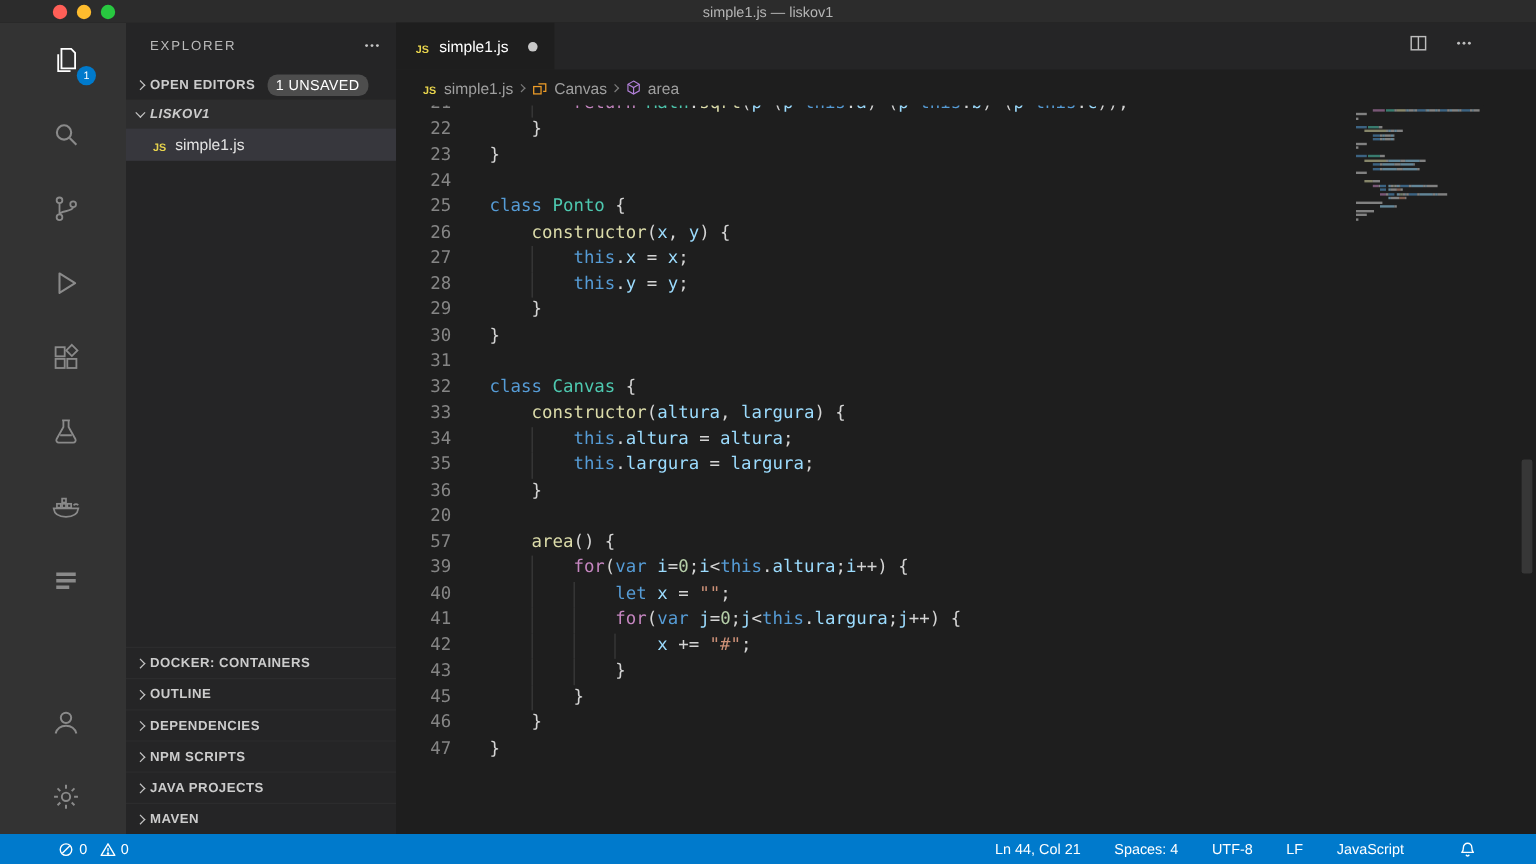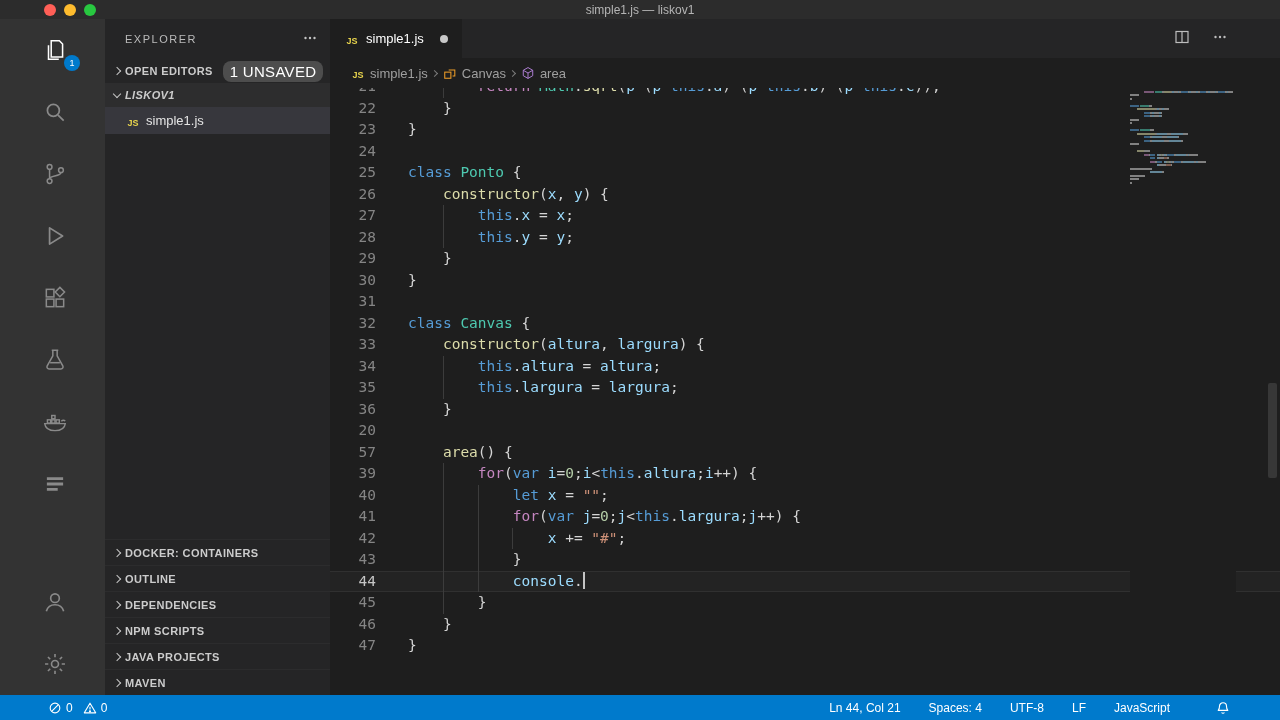--- a/index.html
+++ b/index.html
@@ -35,21 +35,21 @@
   .sb-row.section { height:26px; border-top:1px solid rgba(128,128,128,.08); }
   .sb-row.ws { background:#2d2d2e;font-style:italic; }
   .sb-file { height:27px; display:flex; align-items:center; gap:5px; padding-left:20px;
     background:#37373d; font-size:13px; color:#e4e4e4; }
   .sb-spacer { flex:1; }
 
   .chev { width:16px; height:16px; display:inline-flex; align-items:center; justify-content:center; flex:none; }
   .chev::before { content:""; width:5px; height:5px; border-right:1.2px solid #c5c5c5;
     border-bottom:1.2px solid #c5c5c5; transform:rotate(-45deg); }
   .chev.down::before { transform:rotate(45deg); margin-top:-3px; }
-  .badge-pill { margin-left:10px; background:#4d4d4d; color:#fff; font-size:15px; font-weight:normal;
+  .badge-pill { margin-left:10px; background:#4d4d4d; color:#fff; font-size:12px; font-weight:normal;
     border-radius:8px; padding:2px 7px; letter-spacing:.3px; }
 
   .jsbadge { color:#e8d44d; font-weight:bold; font-size:9px; width:16px; display:inline-flex;
     justify-content:center; align-items:flex-end; height:14px; }
 
   
   .editor { flex:1; min-width:0; display:flex; flex-direction:column; background:#1e1e1e; position:relative; }
   .tabbar { height:39px; background:#252526; display:flex; align-items:stretch; }
   .tab { background:#1e1e1e; display:flex; align-items:center; gap:6px; padding:0 14px;
     font-size:13px; color:#ffffff; }
@@ -309,21 +309,20 @@
           <div class="row"><span class="ln">34</span><span class="codetext"><span style="color: rgb(212, 212, 212);">        </span><span style="color: rgb(86, 156, 214);">this</span><span style="color: rgb(212, 212, 212);">.</span><span style="color: rgb(156, 220, 254);">altura</span><span style="color: rgb(212, 212, 212);"> = </span><span style="color: rgb(156, 220, 254);">altura</span><span style="color: rgb(212, 212, 212);">;</span></span><span class="guide" style="left: 112.8px;"></span></div>
           <div class="row"><span class="ln">35</span><span class="codetext"><span style="color: rgb(212, 212, 212);">        </span><span style="color: rgb(86, 156, 214);">this</span><span style="color: rgb(212, 212, 212);">.</span><span style="color: rgb(156, 220, 254);">largura</span><span style="color: rgb(212, 212, 212);"> = </span><span style="color: rgb(156, 220, 254);">largura</span><span style="color: rgb(212, 212, 212);">;</span></span><span class="guide" style="left: 112.8px;"></span></div>
           <div class="row"><span class="ln">36</span><span class="codetext"><span style="color: rgb(212, 212, 212);">    }</span></span></div>
           <div class="row"><span class="ln">20</span><span class="codetext"></span></div>
           <div class="row"><span class="ln">57</span><span class="codetext"><span style="color: rgb(212, 212, 212);">    </span><span style="color: rgb(220, 220, 170);">area</span><span style="color: rgb(212, 212, 212);">() {</span></span></div>
           <div class="row"><span class="ln">39</span><span class="codetext"><span style="color: rgb(212, 212, 212);">        </span><span style="color: rgb(197, 134, 192);">for</span><span style="color: rgb(212, 212, 212);">(</span><span style="color: rgb(86, 156, 214);">var</span><span style="color: rgb(212, 212, 212);"> </span><span style="color: rgb(156, 220, 254);">i</span><span style="color: rgb(212, 212, 212);">=</span><span style="color: rgb(181, 206, 168);">0</span><span style="color: rgb(212, 212, 212);">;</span><span style="color: rgb(156, 220, 254);">i</span><span style="color: rgb(212, 212, 212);">&lt;</span><span style="color: rgb(86, 156, 214);">this</span><span style="color: rgb(212, 212, 212);">.</span><span style="color: rgb(156, 220, 254);">altura</span><span style="color: rgb(212, 212, 212);">;</span><span style="color: rgb(156, 220, 254);">i</span><span style="color: rgb(212, 212, 212);">++) {</span></span><span class="guide" style="left: 112.8px;"></span></div>
           <div class="row"><span class="ln">40</span><span class="codetext"><span style="color: rgb(212, 212, 212);">            </span><span style="color: rgb(86, 156, 214);">let</span><span style="color: rgb(212, 212, 212);"> </span><span style="color: rgb(156, 220, 254);">x</span><span style="color: rgb(212, 212, 212);"> = </span><span style="color: rgb(206, 145, 120);">""</span><span style="color: rgb(212, 212, 212);">;</span></span><span class="guide" style="left: 112.8px;"></span><span class="guide" style="left: 147.6px;"></span></div>
           <div class="row"><span class="ln">41</span><span class="codetext"><span style="color: rgb(212, 212, 212);">            </span><span style="color: rgb(197, 134, 192);">for</span><span style="color: rgb(212, 212, 212);">(</span><span style="color: rgb(86, 156, 214);">var</span><span style="color: rgb(212, 212, 212);"> </span><span style="color: rgb(156, 220, 254);">j</span><span style="color: rgb(212, 212, 212);">=</span><span style="color: rgb(181, 206, 168);">0</span><span style="color: rgb(212, 212, 212);">;</span><span style="color: rgb(156, 220, 254);">j</span><span style="color: rgb(212, 212, 212);">&lt;</span><span style="color: rgb(86, 156, 214);">this</span><span style="color: rgb(212, 212, 212);">.</span><span style="color: rgb(156, 220, 254);">largura</span><span style="color: rgb(212, 212, 212);">;</span><span style="color: rgb(156, 220, 254);">j</span><span style="color: rgb(212, 212, 212);">++) {</span></span><span class="guide" style="left: 112.8px;"></span><span class="guide" style="left: 147.6px;"></span></div>
           <div class="row"><span class="ln">42</span><span class="codetext"><span style="color: rgb(212, 212, 212);">                </span><span style="color: rgb(156, 220, 254);">x</span><span style="color: rgb(212, 212, 212);"> += </span><span style="color: rgb(206, 145, 120);">"#"</span><span style="color: rgb(212, 212, 212);">;</span></span><span class="guide" style="left: 112.8px;"></span><span class="guide" style="left: 147.6px;"></span><span class="guide" style="left: 182.4px;"></span></div>
           <div class="row"><span class="ln">43</span><span class="codetext"><span style="color: rgb(212, 212, 212);">            }</span></span><span class="guide" style="left: 112.8px;"></span><span class="guide" style="left: 147.6px;"></span></div>
-          <div class="row current"><span class="ln">44</span><span class="codetext"><span style="color: rgb(212, 212, 212);">            </span><span style="color: rgb(156, 220, 254);">console</span><span style="color: rgb(212, 212, 212);">.</span><span class="cursor"></span></span><span class="guide" style="left: 112.8px;"></span><span class="guide" style="left: 147.6px;"></span></div>
           <div class="row"><span class="ln">45</span><span class="codetext"><span style="color: rgb(212, 212, 212);">        }</span></span><span class="guide" style="left: 112.8px;"></span></div>
           <div class="row"><span class="ln">46</span><span class="codetext"><span style="color: rgb(212, 212, 212);">    }</span></span></div>
           <div class="row"><span class="ln">47</span><span class="codetext"><span style="color: rgb(212, 212, 212);">}</span></span></div>
         </div>
       <div class="minimap" id="minimap">
           <div class="mini-row">
             <span style="width: 13.6px;"></span>
             <span style="width: 10.2px; background: rgb(197, 134, 192);"></span>
             <span style="width: 1.7px;"></span>
             <span style="width: 6.8px; background: rgb(78, 201, 176);"></span>

